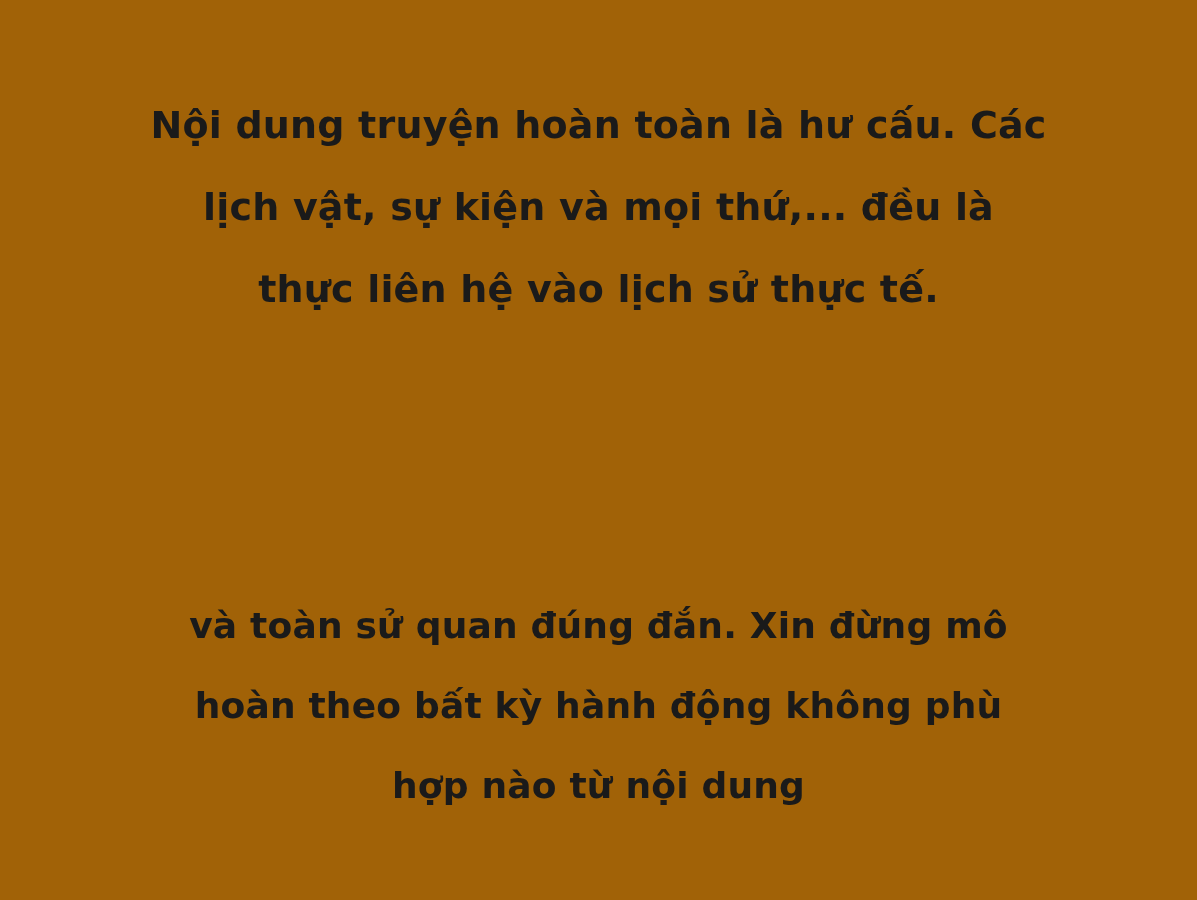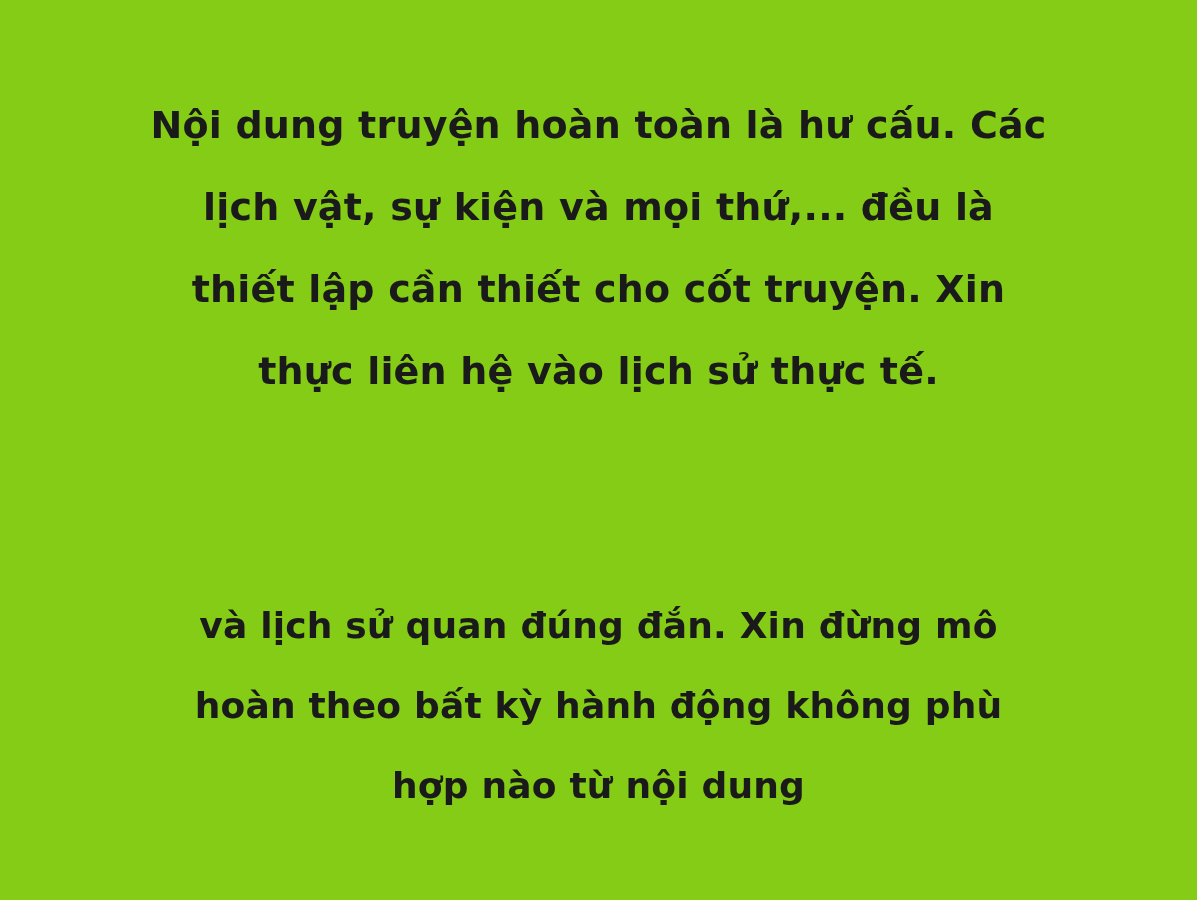--- a/index.html
+++ b/index.html
@@ -10,21 +10,21 @@
     width: 1197px;
     height: 900px;
     background: #ffffff;
     font-family: "Liberation Serif", serif;
     overflow: hidden;
   }
   .page {
     position: relative;
     width: 1197px;
     height: 900px;
-    background: #84cc16;
+    background: #a16207;
   }
   .disclaimer-block {
     position: absolute;
     left: 0;
     width: 1197px;
     text-align: center;
     color: #1a1a1a;
     font-family: "DejaVu Sans", sans-serif;
     font-weight: 700;
     letter-spacing: 0.2px;
@@ -47,23 +47,22 @@
   }
 </style>
 </head>
 <body>
 
 <div class="page">
 
   <div class="disclaimer-block" id="block-fiction">
     <span class="disclaimer-line">Nội dung truyện hoàn toàn là hư cấu. Các</span>
     <span class="disclaimer-line">lịch vật, sự kiện và mọi thứ,... đều là</span>
-    <span class="disclaimer-line">thiết lập cần thiết cho cốt truyện. Xin</span>
     <span class="disclaimer-line">thực liên hệ vào lịch sử thực tế.</span>
   </div>
 
   <div class="disclaimer-block" id="block-values">
-    <span class="disclaimer-line">và lịch sử quan đúng đắn. Xin đừng mô</span>
+    <span class="disclaimer-line">và toàn sử quan đúng đắn. Xin đừng mô</span>
     <span class="disclaimer-line">hoàn theo bất kỳ hành động không phù</span>
     <span class="disclaimer-line">hợp nào từ nội dung</span>
   </div>
 
 </div>
 
 </body></html>

